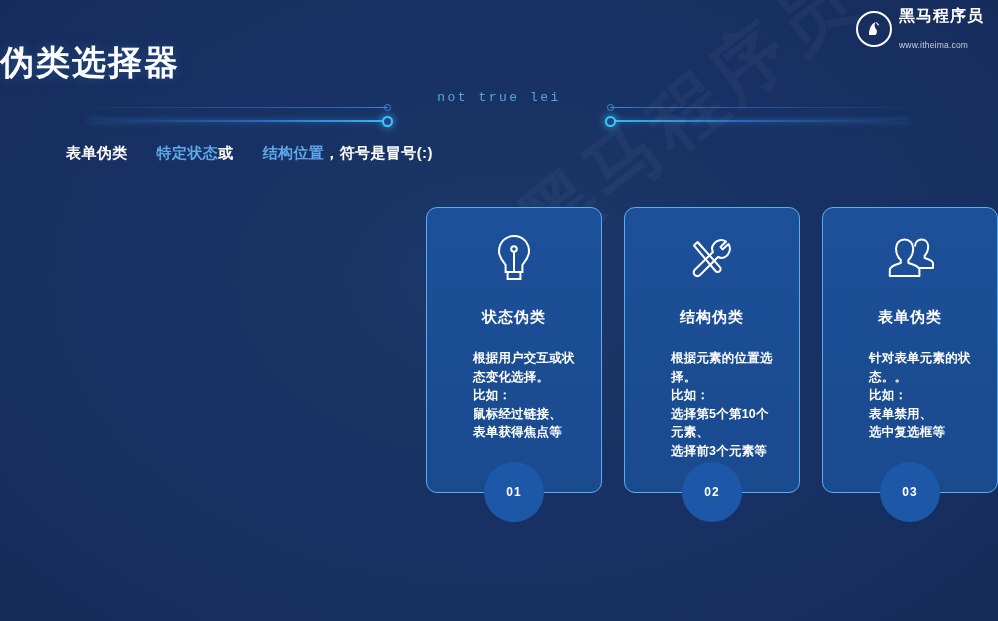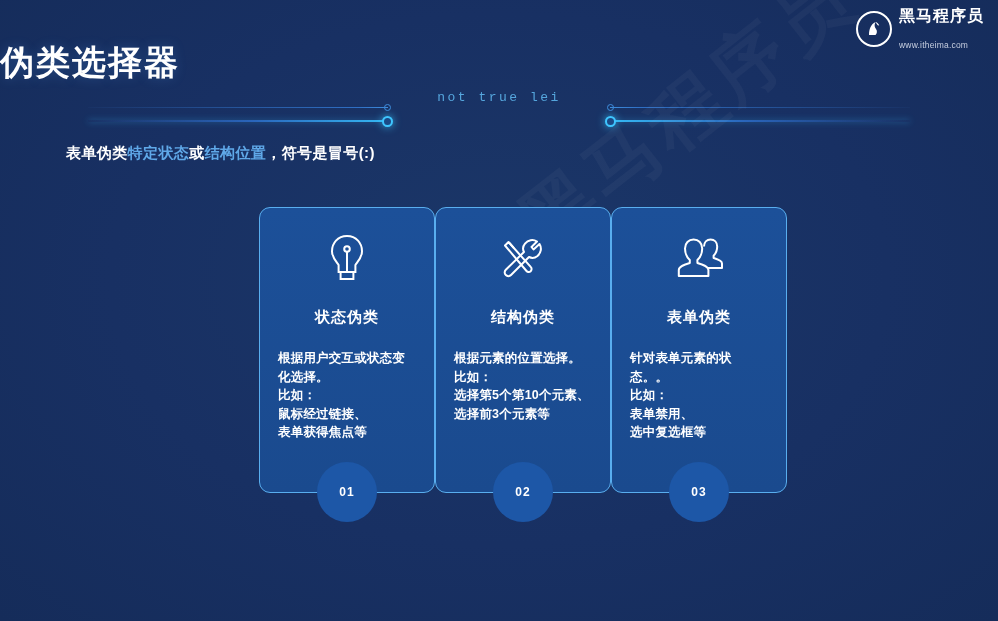--- a/index.html
+++ b/index.html
@@ -149,21 +149,21 @@
   
   .lead {
     position: absolute;
     top: 144px;
     left: 66px;
     color: #ffffff;
     font-size: 15px;
     font-weight: bold;
     letter-spacing: 0.4px;
   }
-  .lead .hl { color: #5fa8e8; }
+  .lead .hl { color: #5fa8e8; margin-left: 29px; }
 
   
   .watermark {
     position: absolute;
     left: 500px;
     top: 195px;
     transform: rotate(-38deg);
     transform-origin: left top;
     color: rgba(255,255,255,0.035);
     font-size: 74px;
@@ -173,21 +173,22 @@
     pointer-events: none;
   }
 
   
   .cards {
     position: absolute;
     top: 207px;
     left: 0;
     right: 0;
     display: flex;
-    justify-content: center;
+    justify-content: flex-end;
+    gap: 22px;
     padding-left: 48px;
   }
   .card {
     position: relative;
     width: 176px;
     height: 286px;
     border: 1px solid #59aeef;
     border-radius: 11px;
     background: linear-gradient(180deg, #1c5099 0%, #1a4a8e 100%);
     box-sizing: border-box;
@@ -209,20 +210,21 @@
     margin-top: 6px;
   }
   .card-body {
     margin-top: 22px;
     color: #ffffff;
     font-size: 12.5px;
     font-weight: bold;
     line-height: 18.5px;
     letter-spacing: 0.2px;
     white-space: pre-line;
+    margin-left: 28px;
   }
   .card-badge {
     position: absolute;
     left: 50%;
     bottom: -30px;
     transform: translateX(-50%);
     width: 60px;
     height: 60px;
     border-radius: 50%;
     background: #1d57a7;

